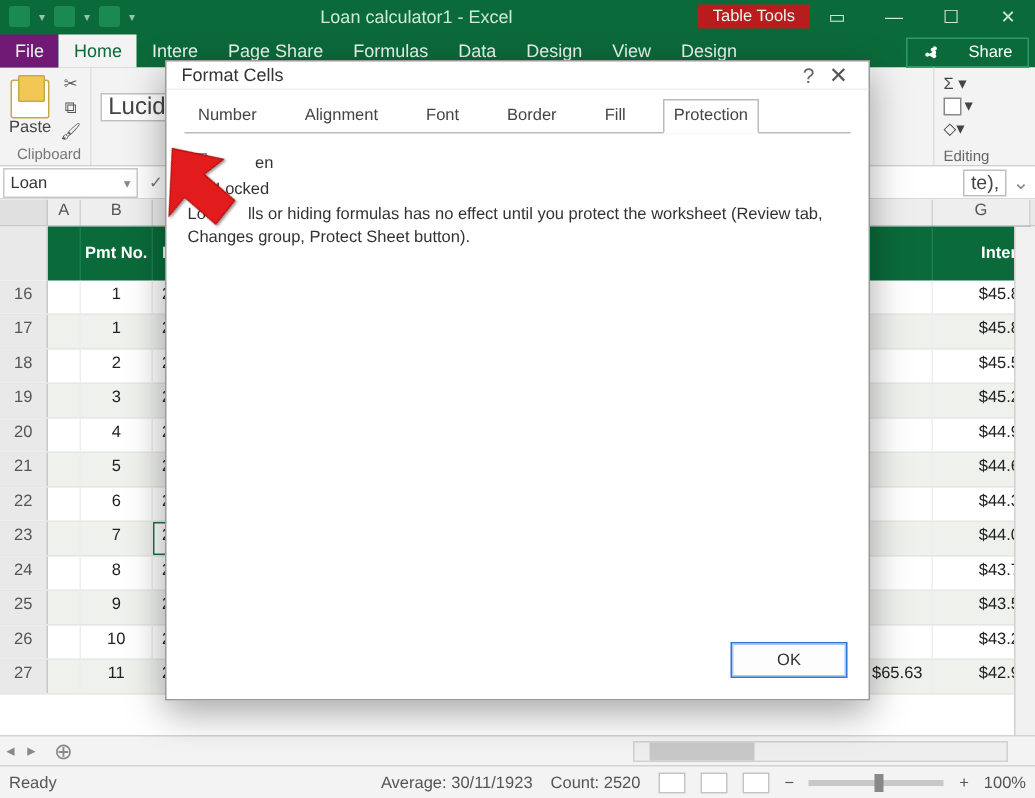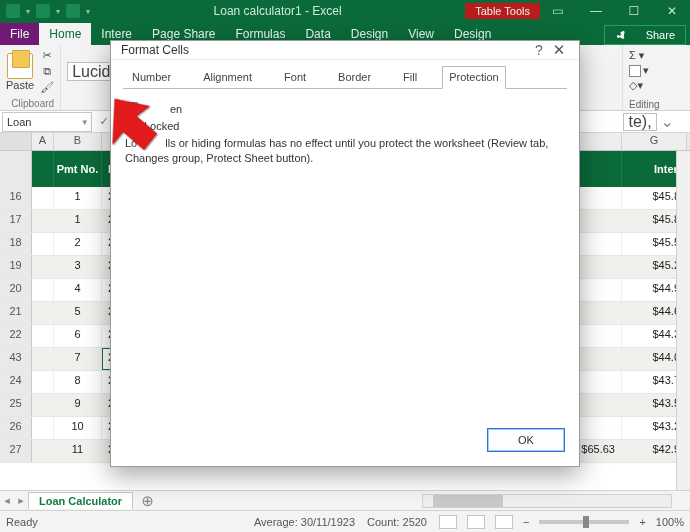--- a/index.html
+++ b/index.html
@@ -39,21 +39,21 @@
   .rt-group { border-left:1px solid #e0e0e0; padding:2px 6px 0; font-size:10px; color:#666; display:flex; flex-direction:column;}
   .rt-group .body { flex:1; display:flex; flex-direction:column; gap:2px; padding-top:2px;}
   .rt-item { font-size:11px; color:#444; display:flex; align-items:center; gap:2px;}
   .rt-item .sq { width:12px; height:12px; border:1px solid #888; background:#fff;}
 
   
   .fbar { height: 22px; background:#fff; border-bottom:1px solid #d7d7d7; display:flex; align-items:center; }
   .namebox { width:90px; height:20px; border:1px solid #c8c8c8; margin:0 2px; font-size:11px; padding:2px 4px; background:#fff; color:#333; display:flex; align-items:center; justify-content:space-between;}
   .namebox .dd { font-size:9px; color:#888;}
   .fx { width:20px; text-align:center; color:#777;}
-  .formula-right { margin-left:auto; padding-right:16px; font-size:16px; color:#444; display:flex; align-items:center; gap:4px;}
+  .formula-right { margin-left:auto; padding-right:4px; font-size:13px; color:#444; display:flex; align-items:center; gap:4px;}
   .formula-right .dbox { border:1px solid #c0c0c0; padding:0 4px; height:18px; display:flex; align-items:center; background:#fff;}
 
   
   .grid { position:absolute; top:133px; left:0; right:0; bottom:22px; background:#fff; overflow:hidden;}
   .colhdr { display:flex; height:18px; background:#e9e9e9; border-bottom:1px solid #c8c8c8;}
   .colhdr .rowh { width:32px; border-right:1px solid #c8c8c8; background:#e0e0e0;}
   .colhdr .ch { border-right:1px solid #d2d2d2; text-align:center; font-size:11px; color:#555; padding-top:1px; background:#eee;}
   .ghead { display:flex; height:36px; }
   .ghead .rowh { width:32px; background:#e9e9e9; border-right:1px solid #c8c8c8;}
   .ghead .th { background:#0b6a3a; color:#fff; font-size:11px; font-weight:600; display:flex; align-items:center; justify-content:center; border-right:1px solid #15824c; text-align:center; line-height:1.1;}
@@ -280,21 +280,21 @@
         <div class="rowh">22</div>
         <div class="cell col-a"></div>
         <div class="cell col-b left">6</div>
         <div class="cell col-c c1" style="text-align:left;">2</div>
         <div class="cell col-d"></div>
         <div class="cell col-e"></div>
         <div class="cell col-f"></div>
         <div class="cell col-g">$44.3</div>
       </div>
     <div class="row band sel">
-        <div class="rowh">43</div>
+        <div class="rowh">23</div>
         <div class="cell col-a"></div>
         <div class="cell col-b left">7</div>
         <div class="cell col-c c1" style="text-align:left;">2</div>
         <div class="cell col-d"></div>
         <div class="cell col-e"></div>
         <div class="cell col-f"></div>
         <div class="cell col-g">$44.0</div>
       </div>
     <div class="row">
         <div class="rowh">24</div>
@@ -336,21 +336,20 @@
         <div class="cell col-f">$65.63</div>
         <div class="cell col-g">$42.9</div>
       </div>
   </div>
   <div class="vscroll"></div>
 </div>
 
 <div class="sheetbar" style="position:absolute; left:0; right:0; bottom:22px;">
   <div class="navbtn">◂</div>
   <div class="navbtn">▸</div>
-  <div class="stab">Loan Calculator</div>
   <div class="plus">⊕</div>
   <div class="hscroll">
       <div class="thumb"></div>
     </div>
 </div>
 
 <div class="status">
   <span>Ready</span>
   <span style="flex:1"></span>
   <span>Average: 30/11/1923</span>

